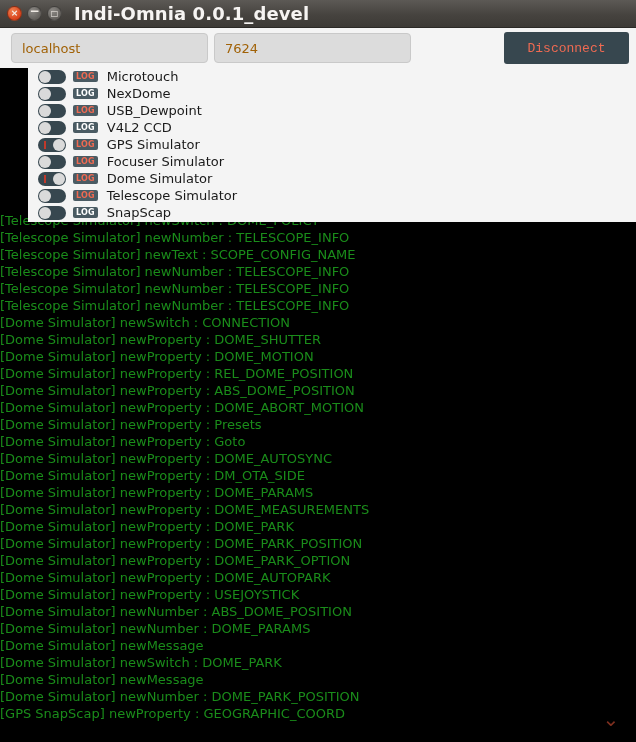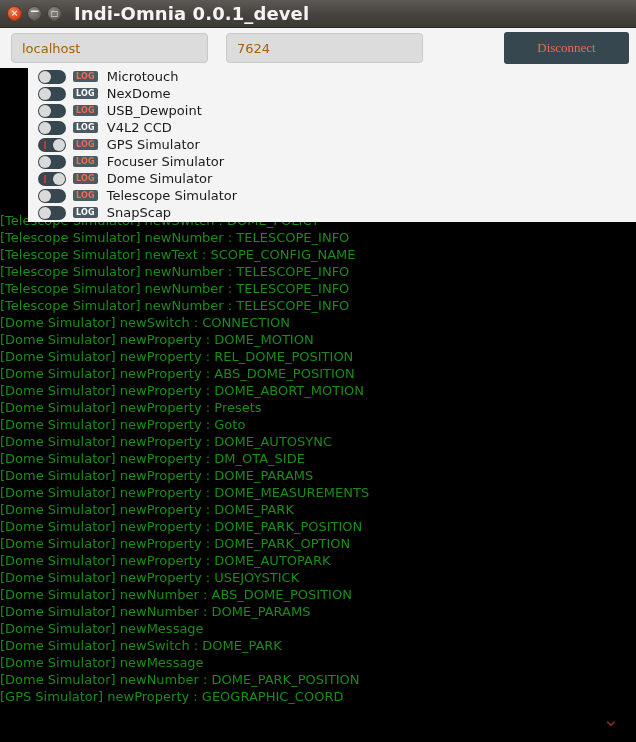--- a/index.html
+++ b/index.html
@@ -58,29 +58,29 @@
     height:30px;
     background:#dcdcdc;
     border:1px solid #c9c9c9;
     border-radius:4px;
     display:flex; align-items:center;
     padding:0 10px;
     color:#a16207;
     font-size:13px;
   }
   #host-input { margin-left:11px; width:197px; }
-  #port-input { margin-left:18px;  width:197px; }
+  #port-input { margin-left:6px;  width:197px; }
   #disconnect-button {
     position:absolute; left:504px; top:4px;
     width:125px; height:32px;
     background:#37474f;
     border:none; border-radius:3px;
     color:#ef6a52;
     font-size:13px;
-    font-family:Liberation Serif, serif;
+    font-family:Liberation Mono, monospace;
     cursor:pointer;
     display:flex; align-items:center; justify-content:center;
   }
 
   
   #device-panel {
     position:absolute; left:0; top:68px;
     width:636px; height:154px;
     background:#f4f4f4;
     overflow:hidden;
@@ -165,20 +165,21 @@
 <div id="app">
 
   <div id="log-console" style="color: rgb(26, 140, 26); background: rgb(0, 0, 0);">
       <div class="log-line">[Telescope Simulator] newSwitch : DOME_POLICY</div>
       <div class="log-line">[Telescope Simulator] newNumber : TELESCOPE_INFO</div>
       <div class="log-line">[Telescope Simulator] newText : SCOPE_CONFIG_NAME</div>
       <div class="log-line">[Telescope Simulator] newNumber : TELESCOPE_INFO</div>
       <div class="log-line">[Telescope Simulator] newNumber : TELESCOPE_INFO</div>
       <div class="log-line">[Telescope Simulator] newNumber : TELESCOPE_INFO</div>
       <div class="log-line">[Dome Simulator] newSwitch : CONNECTION</div>
+      <div class="log-line">[Dome Simulator] newProperty : DOME_SHUTTER</div>
       <div class="log-line">[Dome Simulator] newProperty : DOME_MOTION</div>
       <div class="log-line">[Dome Simulator] newProperty : REL_DOME_POSITION</div>
       <div class="log-line">[Dome Simulator] newProperty : ABS_DOME_POSITION</div>
       <div class="log-line">[Dome Simulator] newProperty : DOME_ABORT_MOTION</div>
       <div class="log-line">[Dome Simulator] newProperty : Presets</div>
       <div class="log-line">[Dome Simulator] newProperty : Goto</div>
       <div class="log-line">[Dome Simulator] newProperty : DOME_AUTOSYNC</div>
       <div class="log-line">[Dome Simulator] newProperty : DM_OTA_SIDE</div>
       <div class="log-line">[Dome Simulator] newProperty : DOME_PARAMS</div>
       <div class="log-line">[Dome Simulator] newProperty : DOME_MEASUREMENTS</div>
@@ -186,21 +187,21 @@
       <div class="log-line">[Dome Simulator] newProperty : DOME_PARK_POSITION</div>
       <div class="log-line">[Dome Simulator] newProperty : DOME_PARK_OPTION</div>
       <div class="log-line">[Dome Simulator] newProperty : DOME_AUTOPARK</div>
       <div class="log-line">[Dome Simulator] newProperty : USEJOYSTICK</div>
       <div class="log-line">[Dome Simulator] newNumber : ABS_DOME_POSITION</div>
       <div class="log-line">[Dome Simulator] newNumber : DOME_PARAMS</div>
       <div class="log-line">[Dome Simulator] newMessage</div>
       <div class="log-line">[Dome Simulator] newSwitch : DOME_PARK</div>
       <div class="log-line">[Dome Simulator] newMessage</div>
       <div class="log-line">[Dome Simulator] newNumber : DOME_PARK_POSITION</div>
-      <div class="log-line">[GPS Simulator] newProperty : GEOGRAPHIC_COORD</div>
+      <div class="log-line">[GPS SnapScap] newProperty : GEOGRAPHIC_COORD</div>
     </div>
 
   <div id="titlebar">
     <div class="wbtns">
       <div class="wbtn close">
           <span class="g">×</span>
         </div>
       <div class="wbtn min">
           <span class="g">−</span>
         </div>

